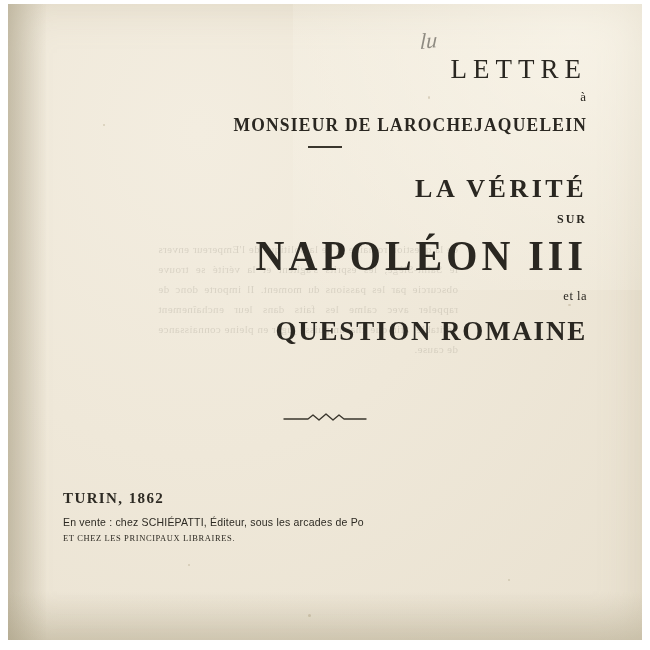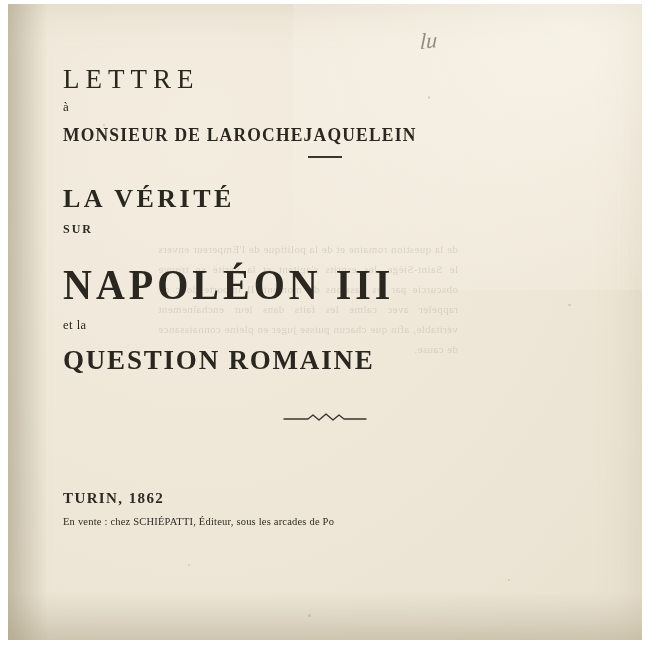--- a/index.html
+++ b/index.html
@@ -96,23 +96,23 @@
     opacity: 0.75;
     transform: rotate(-6deg) skewX(-8deg);
     font-style: italic;
     pointer-events: none;
   }
 
   
   #title-block {
     position: absolute;
     left: 55px;
-    top: 60px;
+    top: 50px;
     width: 524px;
-    text-align: left;
+    text-align: right;
     color: #2a2721;
   }
 
   .line-lettre {
     font-family: "Liberation Serif", serif;
     font-size: 27px;
     letter-spacing: 6px;
     font-weight: 400;
     margin: 0 0 4px 0;
   }
@@ -141,21 +141,21 @@
     font-family: "Liberation Serif", serif;
     font-size: 26px;
     letter-spacing: 3.5px;
     font-weight: 700;
     margin: 8px 0 8px 0;
   }
   .line-sur {
     font-size: 12px;
     letter-spacing: 2px;
     font-weight: 700;
-    margin: 0 0 24px 0;
+    margin: 0 0 5px 0;
   }
   .line-napoleon {
     font-family: "Liberation Serif", serif;
     font-size: 40px;
     letter-spacing: 4px;
     font-weight: 700;
     margin: 0 0 10px 0;
     transform: scaleY(1.08);
   }
   .line-etla {
@@ -194,21 +194,21 @@
     color: #2d2a23;
   }
   .imprint-city {
     font-family: "Liberation Serif", serif;
     font-size: 15px;
     font-weight: 700;
     letter-spacing: 1.4px;
     margin: 0 0 9px 0;
   }
   .imprint-seller {
-    font-family: Liberation Serif, serif;
+    font-family: Liberation Sans, sans-serif;
     font-size: 10.5px;
     letter-spacing: 0.2px;
     margin: 0 0 5px 0;
   }
   .imprint-libraires {
     font-family: "Liberation Serif", serif;
     font-size: 8.5px;
     letter-spacing: 0.6px;
     margin: 0;
   }
@@ -259,16 +259,17 @@
 
     <div id="divider">
       <svg width="86" height="12" viewBox="0 0 86 12" fill="none" aria-hidden="true">
         <path d="M2 8 L26 8 L31 4 L37 9 L44 3 L51 9 L57 4 L62 8 L84 8" stroke="#3a362d" stroke-width="1.4" fill="none" stroke-linecap="round" stroke-linejoin="round"></path>
       </svg>
     </div>
 
     <div id="imprint">
       <p class="imprint-city">TURIN, 1862</p>
       <p class="imprint-seller">En vente : chez SCHIÉPATTI, Éditeur, sous les arcades de Po</p>
+      <p class="imprint-libraires">ET CHEZ LES PRINCIPAUX LIBRAIRES.</p>
     </div>
 
   </div>
 </div>
 
 </body></html>

